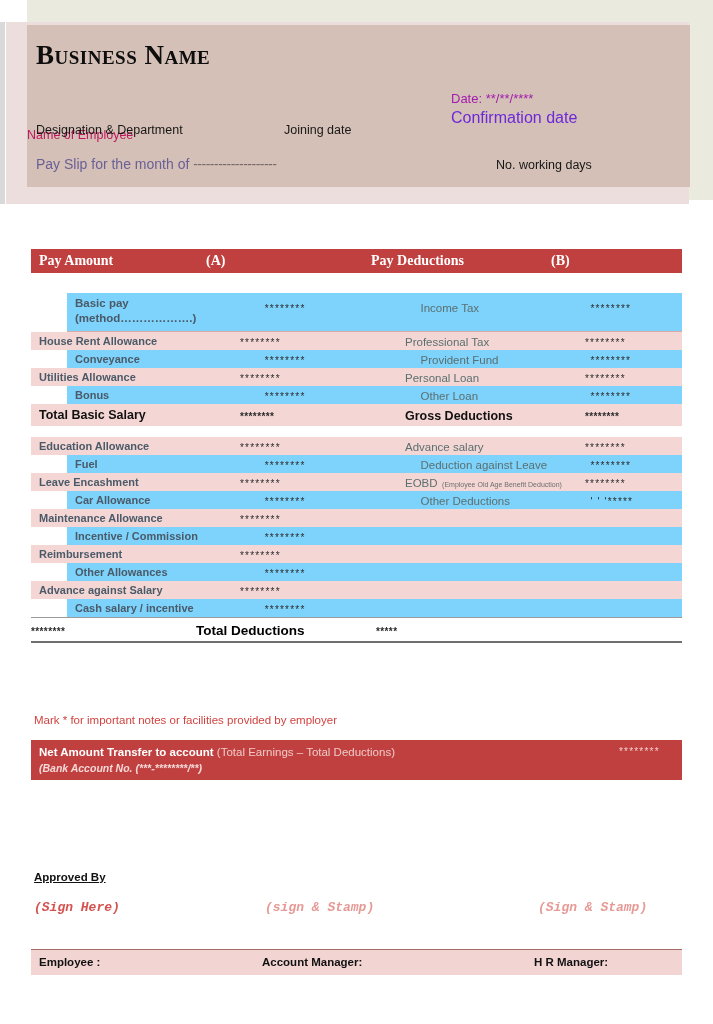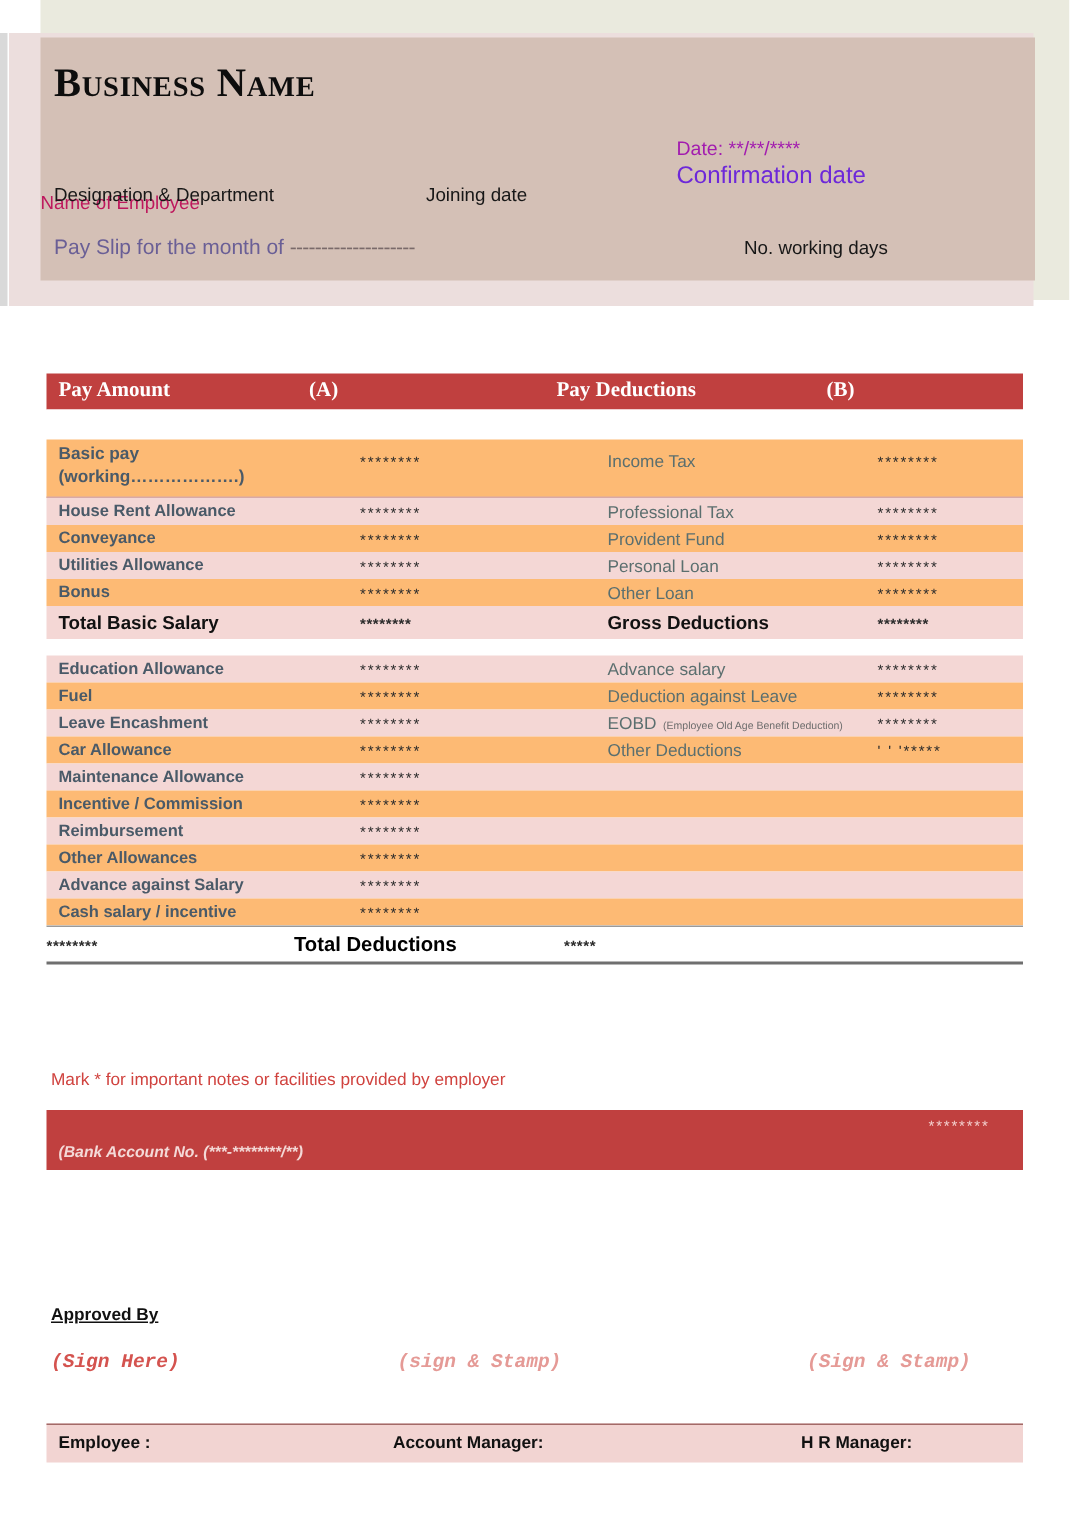--- a/index.html
+++ b/index.html
@@ -137,21 +137,21 @@
     display: flex;
     align-items: center;
     min-height: 17px;
   }
   .row .c1 { width: 209px; padding-left: 8px; box-sizing: border-box; }
   .row .c2 { width: 165px; }
   .row .c3 { width: 180px; }
   .row .c4 { width: 97px; }
 
   .row.shaded { background: #f4d7d5; }
-  .row.plain  { background: #fdba74; }
+  .row.plain  { background: #7dd3fc; margin-left: 36px; }
 
   .lbl-left {
     font-size: 11px;
     font-weight: bold;
     color: #4a5a68;
     white-space: nowrap;
   }
   .lbl-right {
     font-size: 11.5px;
     color: #5b6f6f;
@@ -334,21 +334,21 @@
     <div class="c1">Pay Amount</div>
     <div class="c2">(A)</div>
     <div class="c3">Pay Deductions</div>
     <div class="c4">(B)</div>
   </div>
   <div class="spacer"></div>
   <div id="rows-host">
       <div class="row basic plain">
         <div class="c1">
           <div class="lbl-left">Basic pay</div>
-          <div class="lbl-left">(working……………….)</div>
+          <div class="lbl-left">(method……………….)</div>
         </div>
         <div class="c2"><span class="stars">********</span></div>
         <div class="c3"><span class="lbl-right">Income Tax</span></div>
         <div class="c4"><span class="stars">********</span></div>
       </div>
       <div class="row shaded">
         <div class="c1">
           <div class="lbl-left">House Rent Allowance</div>
         </div>
         <div class="c2"><span class="stars">********</span></div>
@@ -472,20 +472,23 @@
         <div class="c2"><span class="stars bold">********</span></div>
         <div class="c3"><span class="lbl-right">Total Deductions</span></div>
         <div class="c4"><span class="stars bold">*****</span></div>
       </div>
     </div>
 </div>
 
 <div class="note-mark">Mark * for important notes or facilities provided by employer</div>
 
 <div class="net-bar">
+  <div class="net-l1">
+    <span>Net Amount Transfer to account</span><span class="sub"> (Total Earnings – Total Deductions)</span>
+  </div>
   <div class="net-l2">(Bank Account No. (***-********/**)</div>
   <div class="net-stars">********</div>
 </div>
 
 <div class="approved-by">Approved By</div>
 
 <div class="sign s1">(Sign Here)</div>
 <div class="sign s2">(sign &amp; Stamp)</div>
 <div class="sign s3">(Sign &amp; Stamp)</div>
 

